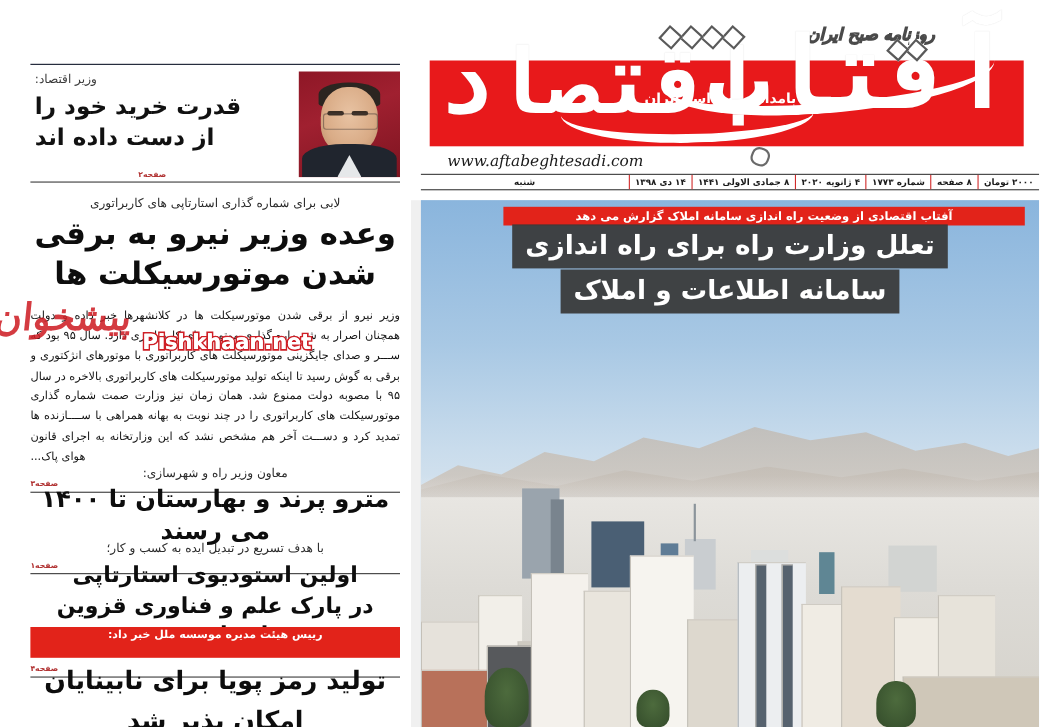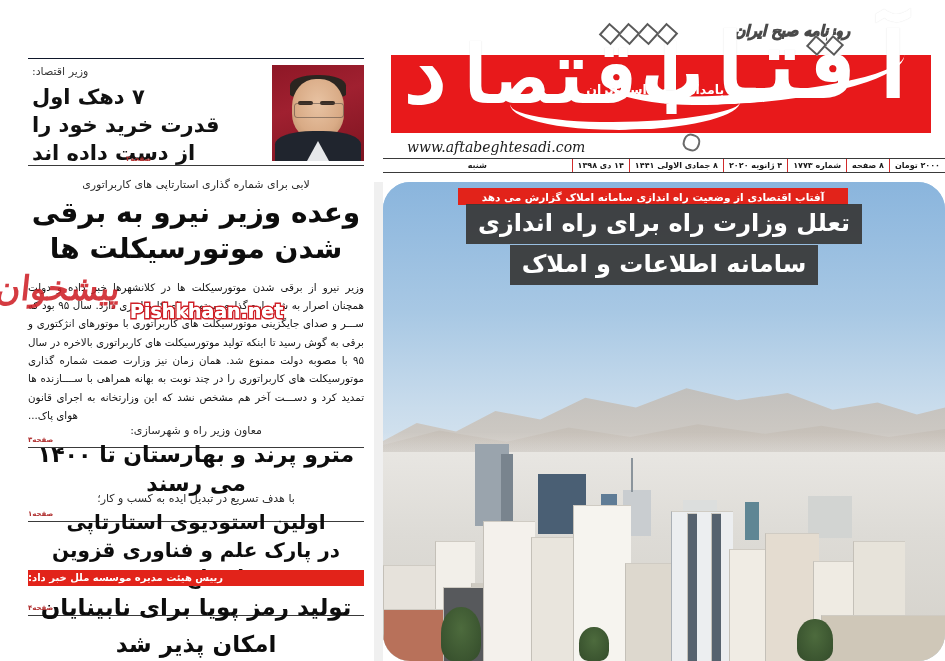--- a/index.html
+++ b/index.html
@@ -181,21 +181,21 @@
     line-height: 1;
   }
   .datebar-cell:last-child { border-left: none; }
   .datebar-cell.wide { flex: 1; }
 
   
   .red-banner {
     position: absolute;
     left: 458px;
     top: 188px;
-    width: 390px;
+    width: 474px;
     height: 17px;
     background: #e2231a;
     color: #ffffff;
     font-size: 10.5px;
     font-weight: bold;
     display: flex;
     align-items: center;
     justify-content: center;
     letter-spacing: 0px;
     z-index: 8;
@@ -204,21 +204,20 @@
 
   
   .photo-frame {
     position: absolute;
     left: 383px;
     top: 182px;
     width: 562px;
     height: 479px;
     overflow: hidden;
     background: #9cc0e0;
-    border-radius: 27px;
   }
   .sky {
     position: absolute;
     left: 0; top: 0;
     width: 100%;
     height: 290px;
     background: linear-gradient(180deg, #8ab5dd 0%, #a8c8e4 45%, #c9dcec 78%, #dbe6ef 100%);
   }
   .mountains {
     position: absolute;
@@ -484,22 +483,22 @@
     position: absolute;
     left: 0;
     top: 570px;
     width: 336px;
   }
   .kicker-red {
     background: #e2231a;
     color: #ffffff;
     font-size: 10px;
     font-weight: bold;
-    text-align: left;
-    padding: 3px 0 3px 0;
+    text-align: center;
+    padding: 3px 0 15px 0;
     line-height: 1;
   }
   .headline-lg2 {
     font-size: 23px;
     font-weight: bold;
     color: #0d0d0d;
     text-align: center;
     line-height: 1.36;
     letter-spacing: -0.6px;
     margin-top: 6px;
@@ -658,21 +657,20 @@
         <div class="hair"></div>
         <div class="face"></div>
         <div class="brow-l"></div>
         <div class="brow-r"></div>
         <div class="glasses"></div>
         <div class="body"></div>
         <div class="shirt"></div>
       </div>
       <div class="top-story-text">
         <div class="kicker-plain">وزیر اقتصاد:</div>
-        <div class="headline-lg">۷ دهک اول</div>
         <div class="headline-lg">قدرت خرید خود را</div>
         <div class="headline-lg">از دست داده اند</div>
       </div>
       <div class="pagemark left" style="position:absolute; left:98px; bottom:2px;">صفحه۲</div>
     </div>
 
     <div class="story-2">
       <div class="kicker-center">لابی برای شماره گذاری استارتاپی های کاربراتوری</div>
       <div class="headline-xl">وعده وزیر نیرو به برقی</div>
       <div class="headline-xl">شدن موتورسیکلت ها</div>

